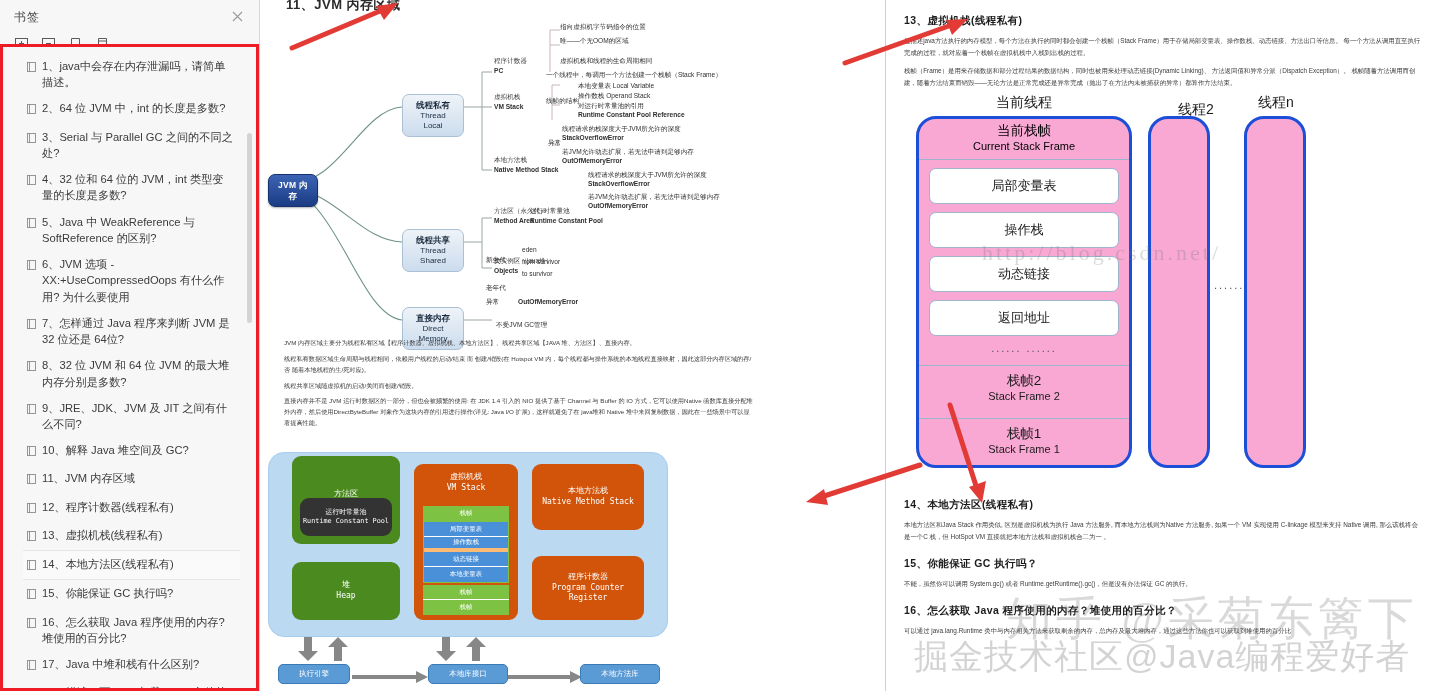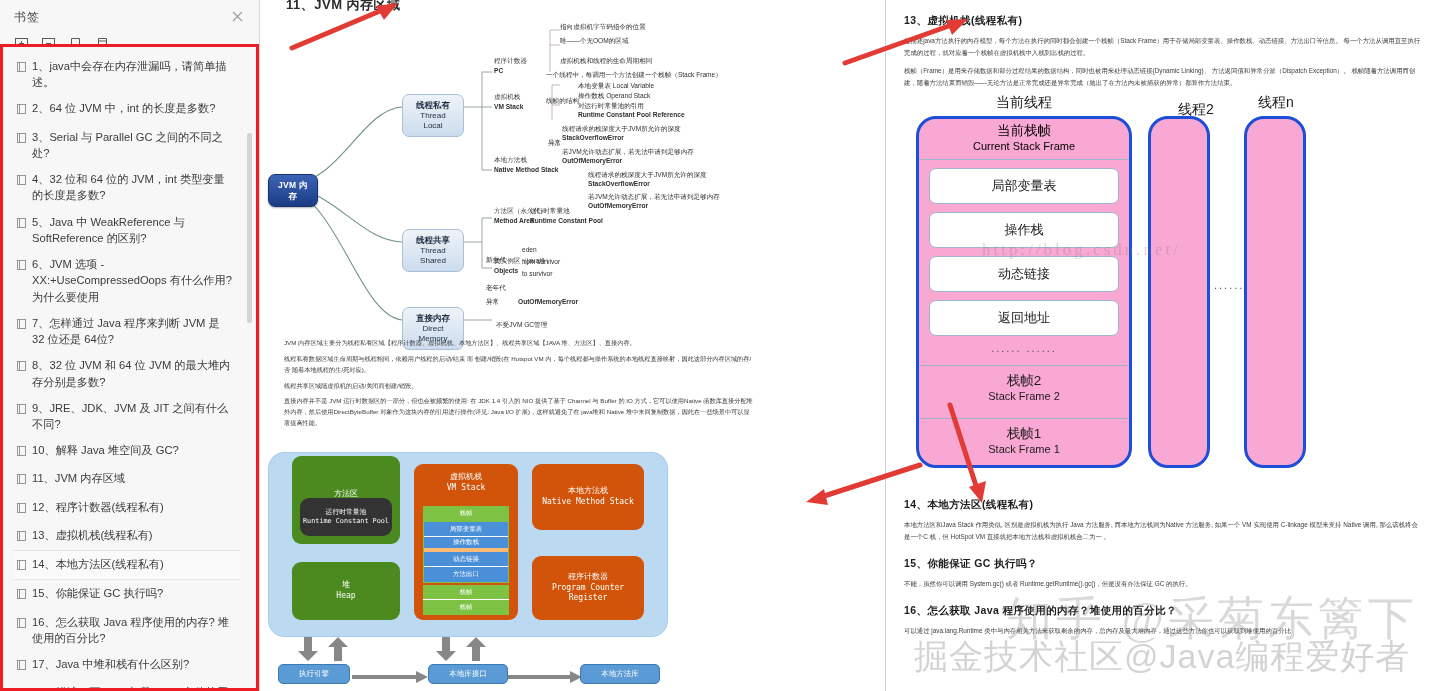--- a/index.html
+++ b/index.html
@@ -28,21 +28,21 @@
   .sb-toolbar { display:flex; gap:12px; padding: 8px 0 6px 14px; align-items:center; }
   .tb-ico { width:15px; height:15px; position:relative; cursor:pointer; }
   .tb-ico svg { display:block; }
 
   .sb-listwrap {
     position:absolute; left:0; top:44px; right:0; bottom:0;
     border: 3px solid #ee1c25;
     overflow:hidden;
     background:#f7f7f7;
   }
-  .sb-list { position:absolute; inset:0; padding: 6px 16px 6px 10px; overflow:hidden; }
+  .sb-list { position:absolute; inset:0; padding: 6px 16px 6px 20px; overflow:hidden; }
   .bm-item {
     display:flex; align-items:flex-start; gap:6px;
     padding: 5px 6px 5px 4px; cursor:pointer;
     color:#3b3b3b; font-size:11.2px; line-height:1.45;
   }
   .bm-item.selected { background:#fafafa; border-top:1px solid #e6e6e6; border-bottom:1px solid #e6e6e6; }
   .bm-ico { flex:0 0 9px; margin-top:2px; }
   .bm-label { flex:1 1 auto; }
 
   .sb-scroll {
@@ -127,21 +127,21 @@
   .sf-cn { font-size:13.5px; }
   .sf-en { font-size:11px; }
   .sf-dots { position:absolute; font-size:11px; color:#555; letter-spacing:2px; }
 
   
   .wm {
     position:absolute; color:rgba(90,90,90,.30); font-weight:500; white-space:nowrap;
     pointer-events:none; user-select:none;
   }
   .wm-csdn {
-    position:absolute; left:1095px; top:300px; font-size:17px; letter-spacing:3px;
+    position:absolute; left:1095px; top:300px; font-size:22px; letter-spacing:3px;
     color:rgba(120,120,120,.28); font-family:"Liberation Serif", serif; pointer-events:none;
   }
 
   
   .ann { position:absolute; pointer-events:none; }
 </style>
 </head>
 <body>
 
 <div class="app">
@@ -417,21 +417,21 @@
 
       <div class="jd-box jd-orange" style="left:146px;top:12px;width:104px;height:156px;justify-content:flex-start;padding-top:8px;">
         <span>虚拟机栈</span>
         <span>VM Stack</span>
         <div style="position:absolute;left:9px;top:42px;width:86px;">
           <div class="jd-lgreen" style="height:15px;font-size:6.5px;display:flex;align-items:center;justify-content:center;">栈帧</div>
           <div style="border:1px solid #7dc242;">
             <div class="jd-blue" style="height:15px;font-size:6.5px;display:flex;align-items:center;justify-content:center;border-bottom:1px solid #fff;">局部变量表</div>
             <div class="jd-blue" style="height:15px;font-size:6.5px;display:flex;align-items:center;justify-content:center;border-bottom:4px solid #fdba74;">操作数栈</div>
             <div class="jd-blue" style="height:15px;font-size:6.5px;display:flex;align-items:center;justify-content:center;border-bottom:1px solid #fff;">动态链接</div>
-            <div class="jd-blue" style="height:15px;font-size:6.5px;display:flex;align-items:center;justify-content:center;">方法出口</div>
+            <div class="jd-blue" style="height:15px;font-size:6.5px;display:flex;align-items:center;justify-content:center;">本地变量表</div>
           </div>
           <div class="jd-lgreen" style="height:15px;font-size:6.5px;display:flex;align-items:center;justify-content:center;border-bottom:1px solid #fff;margin-top:2px;">栈帧</div>
           <div class="jd-lgreen" style="height:15px;font-size:6.5px;display:flex;align-items:center;justify-content:center;">栈帧</div>
         </div>
       </div>
 
       <div class="jd-box jd-orange" style="left:264px;top:12px;width:112px;height:66px;">
         <span>本地方法栈</span>
         <span>Native Method Stack</span>
       </div>

